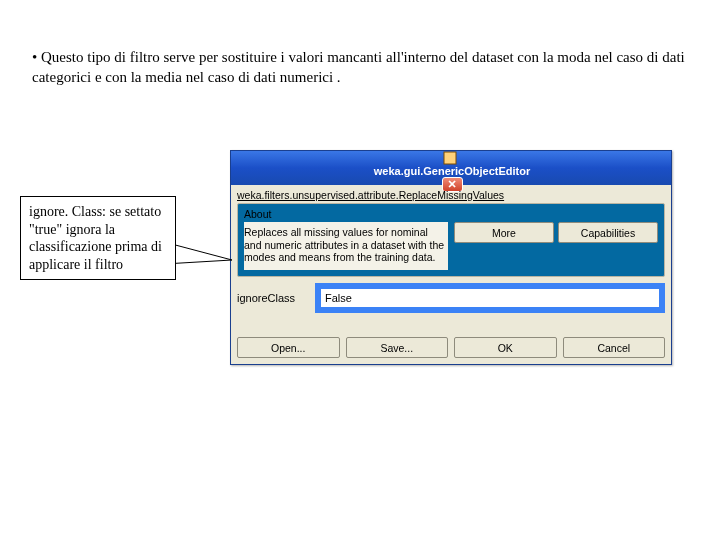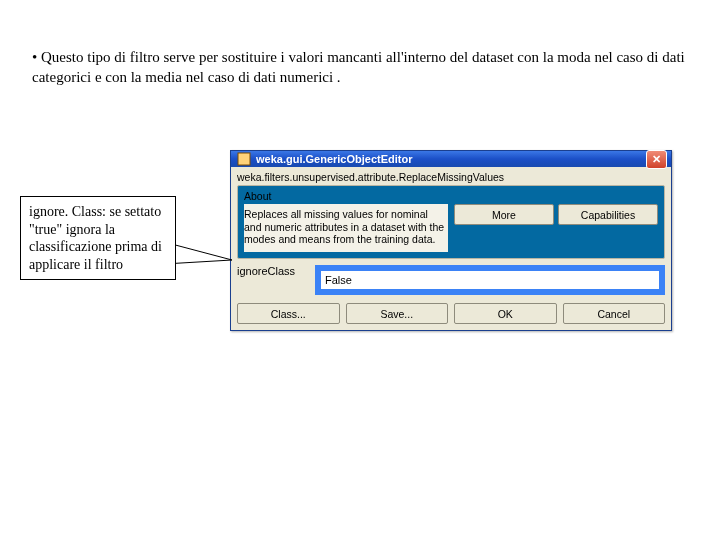--- a/index.html
+++ b/index.html
@@ -59,27 +59,28 @@
     top: 0;
     width: 440px;
     border: 1px solid #1a3f8f;
     background: #ece9d8;
     font-family: Tahoma, Arial, sans-serif;
     font-size: 11px;
     color: #000;
     box-shadow: 1px 1px 2px rgba(0,0,0,.3);
   }
   .dlg-titlebar {
-    height: 16px;
+    height: 34px;
     background: linear-gradient(to bottom, #3a77e6 0%, #1b4fc7 50%, #184ab0 100%);
     display: flex;
     align-items: center;
     padding: 0 4px 0 6px;
     color: #fff;
     font-weight: bold;
+    flex-direction: column;
   }
   .dlg-titlebar .tb-icon {
     width: 14px; height: 14px;
     margin-right: 5px;
     display: inline-flex; align-items:center; justify-content:center;
   }
   .dlg-titlebar .spacer { flex: 1; }
   .dlg-close {
     width: 19px; height: 17px;
     background: linear-gradient(to bottom,#f08b76,#d0422a);
@@ -89,20 +90,21 @@
     display: flex; align-items:center; justify-content:center;
     font-weight: bold;
     font-size: 11px;
   }
   .dlg-body {
     padding: 4px 6px 6px 6px;
   }
   .dlg-classline {
     font-size: 10.5px;
     margin-bottom: 2px;
+    text-decoration: underline;
   }
   .dlg-about {
     border: 1px solid #b9b5a3;
     border-radius: 2px;
     padding: 4px 6px 6px 6px;
     background: #0369a1;
     margin-bottom: 6px;
   }
   .dlg-about .lbl {
     font-size: 10.5px;
@@ -132,22 +134,23 @@
     background: #ece9d8;
     border: 1px solid #8e8b7c;
     border-radius: 2px;
     font-size: 10.5px;
     display: inline-flex;
     align-items: center;
     justify-content: center;
   }
   .fieldrow {
     display: flex;
+    align-items: center;
     gap: 8px;
-    margin-bottom: 8px;
+    margin-bottom: 24px;
   }
   .fieldrow .flab {
     font-size: 11px;
     width: 70px;
   }
   .fieldrow .fval {
     flex:1;
     background: #fff;
     border: 6px solid #3b82f6;
     height: 18px;
@@ -209,21 +212,21 @@
           </div>
         </div>
       </div>
 
       <div class="fieldrow">
         <div class="flab">ignoreClass</div>
         <div class="fval">False</div>
       </div>
 
       <div class="btnrow">
-        <div class="winbtn">Class...</div>
+        <div class="winbtn">Open...</div>
         <div class="winbtn">Save...</div>
         <div class="winbtn">OK</div>
         <div class="winbtn">Cancel</div>
       </div>
     </div>
   </div>
 
 </div>
 
 </body></html>

